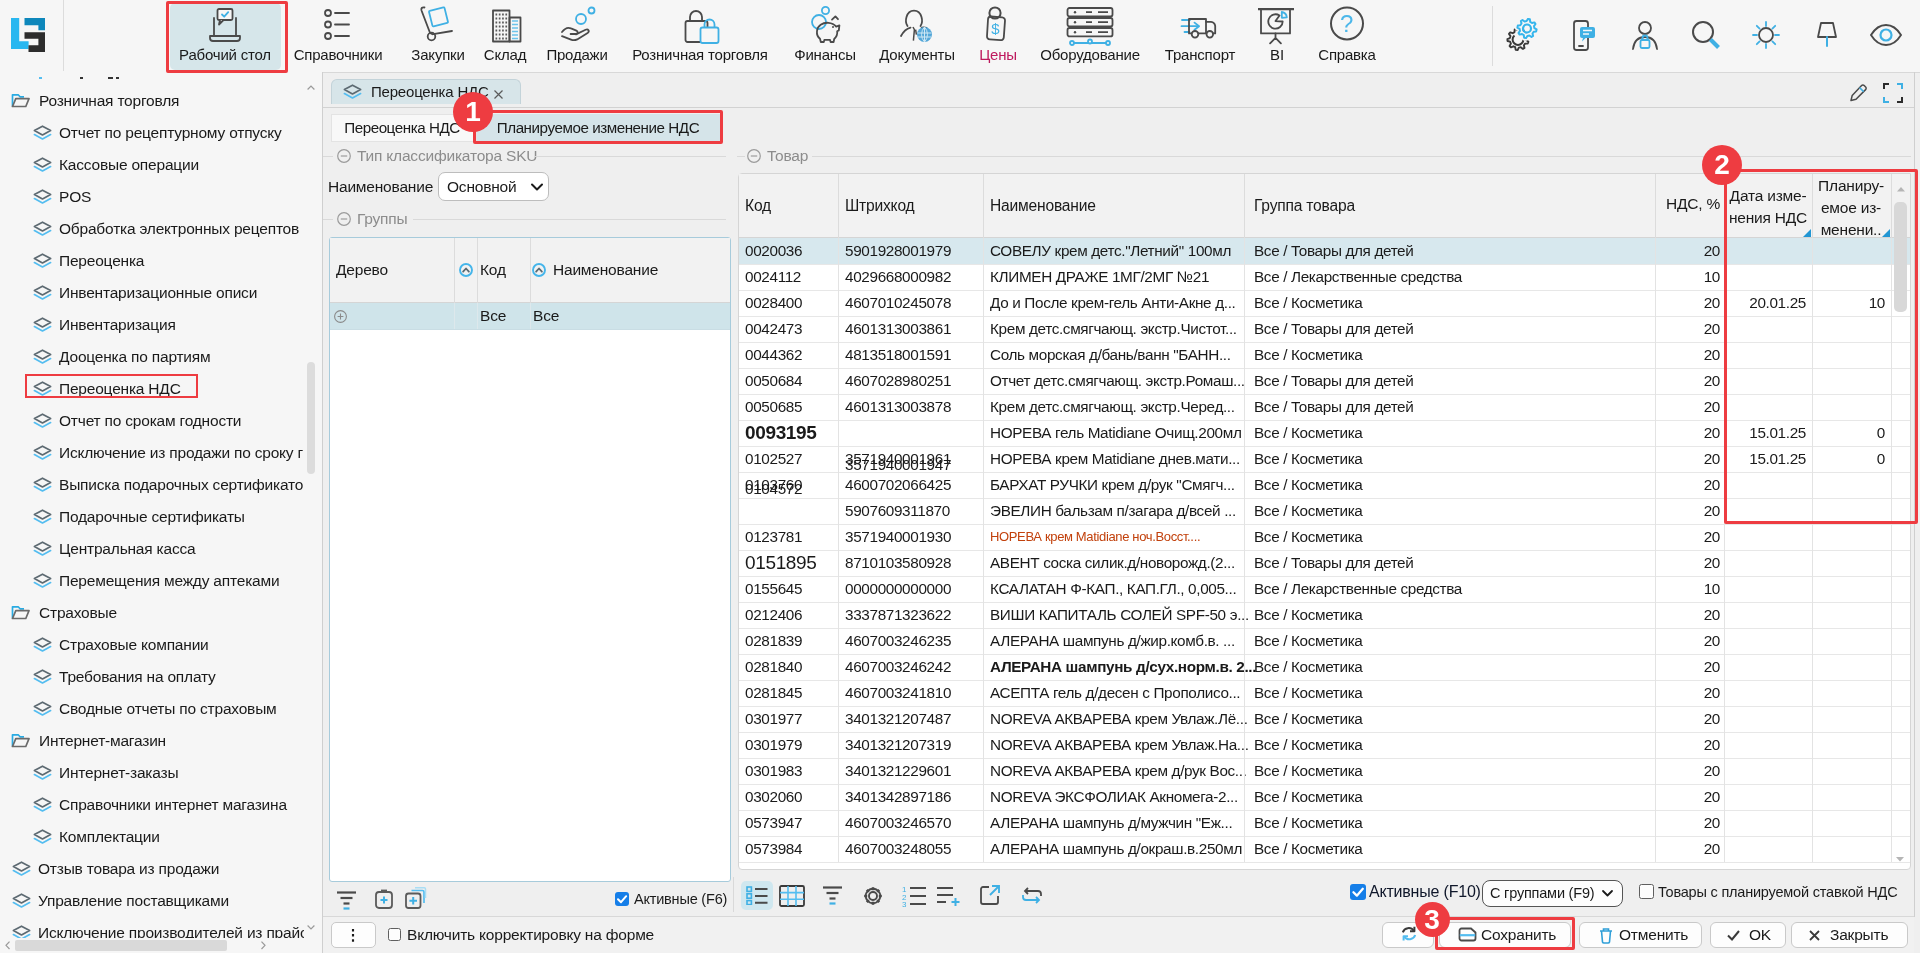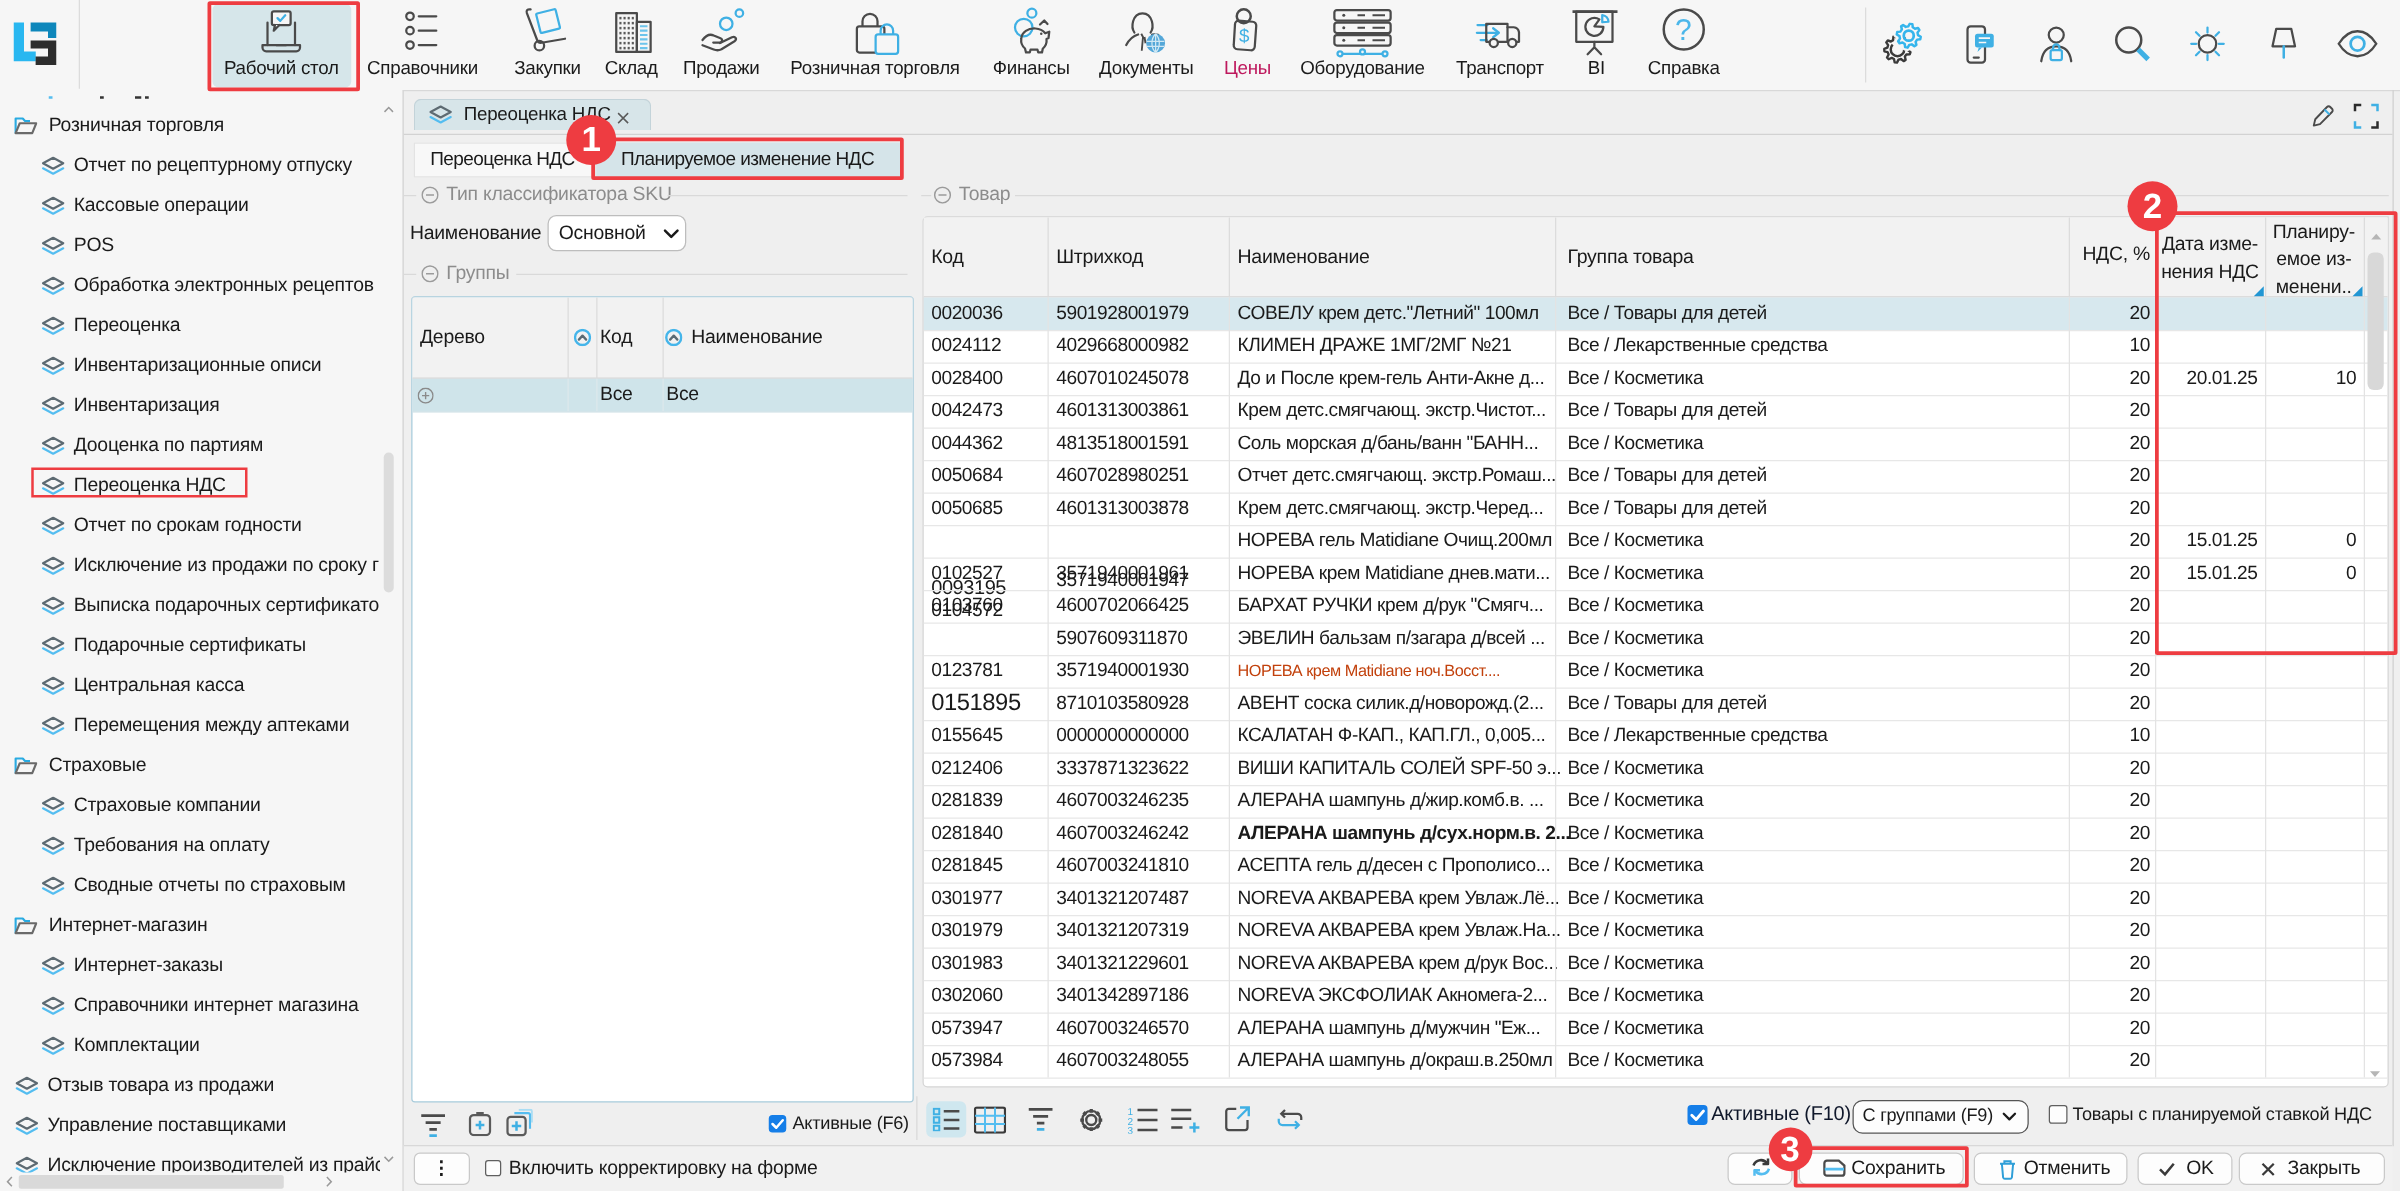--- a/index.html
+++ b/index.html
@@ -503,21 +503,21 @@
 <div style="position:absolute;left:990px;top:371.0px;height:20px;line-height:20px;font-size:15.3px;color:#1a1a1a;font-weight:400;letter-spacing:-0.35px;white-space:nowrap;">Отчет детс.смягчающ. экстр.Ромаш...</div>
 <div style="position:absolute;left:1254px;top:371.0px;height:20px;line-height:20px;font-size:15.3px;color:#1a1a1a;font-weight:400;letter-spacing:-0.35px;white-space:nowrap;">Все / Товары для детей</div>
 <div style="position:absolute;left:1647px;top:371.0px;height:20px;line-height:20px;font-size:15.3px;color:#1a1a1a;font-weight:400;letter-spacing:-0.35px;white-space:nowrap;width:73px;text-align:right;left:1647px">20</div>
 <div style="position:absolute;left:739px;top:420px;width:1171px;height:1px;background:#e7e7e7"></div>
 <div style="position:absolute;left:745px;top:397.0px;height:20px;line-height:20px;font-size:15.3px;color:#1a1a1a;font-weight:400;letter-spacing:-0.35px;white-space:nowrap;">0050685</div>
 <div style="position:absolute;left:845px;top:397.0px;height:20px;line-height:20px;font-size:15.3px;color:#1a1a1a;font-weight:400;letter-spacing:-0.35px;white-space:nowrap;">4601313003878</div>
 <div style="position:absolute;left:990px;top:397.0px;height:20px;line-height:20px;font-size:15.3px;color:#1a1a1a;font-weight:400;letter-spacing:-0.35px;white-space:nowrap;">Крем детс.смягчающ. экстр.Черед...</div>
 <div style="position:absolute;left:1254px;top:397.0px;height:20px;line-height:20px;font-size:15.3px;color:#1a1a1a;font-weight:400;letter-spacing:-0.35px;white-space:nowrap;">Все / Товары для детей</div>
 <div style="position:absolute;left:1647px;top:397.0px;height:20px;line-height:20px;font-size:15.3px;color:#1a1a1a;font-weight:400;letter-spacing:-0.35px;white-space:nowrap;width:73px;text-align:right;left:1647px">20</div>
 <div style="position:absolute;left:739px;top:446px;width:1171px;height:1px;background:#e7e7e7"></div>
-<div style="position:absolute;left:745px;top:423.0px;height:20px;line-height:20px;font-size:16px;color:#1a1a1a;font-weight:400;letter-spacing:-0.35px;white-space:nowrap;margin-top:38px;">0093195</div>
+<div style="position:absolute;left:745px;top:423.0px;height:20px;line-height:20px;font-size:19px;color:#1a1a1a;font-weight:700;letter-spacing:-0.35px;white-space:nowrap;">0093195</div>
 <div style="position:absolute;left:845px;top:423.0px;height:20px;line-height:20px;font-size:15.3px;color:#1a1a1a;font-weight:400;letter-spacing:-0.35px;white-space:nowrap;margin-top:32px;">3571940001947</div>
 <div style="position:absolute;left:990px;top:423.0px;height:20px;line-height:20px;font-size:15.3px;color:#1a1a1a;font-weight:400;letter-spacing:-0.35px;white-space:nowrap;">НОРЕВА гель Matidiane Очищ.200мл</div>
 <div style="position:absolute;left:1254px;top:423.0px;height:20px;line-height:20px;font-size:15.3px;color:#1a1a1a;font-weight:400;letter-spacing:-0.35px;white-space:nowrap;">Все / Косметика</div>
 <div style="position:absolute;left:1647px;top:423.0px;height:20px;line-height:20px;font-size:15.3px;color:#1a1a1a;font-weight:400;letter-spacing:-0.35px;white-space:nowrap;width:73px;text-align:right;left:1647px">20</div>
 <div style="position:absolute;left:1728px;top:423.0px;height:20px;line-height:20px;font-size:15.3px;color:#1a1a1a;font-weight:400;letter-spacing:-0.35px;white-space:nowrap;width:78px;text-align:right;left:1728px">15.01.25</div>
 <div style="position:absolute;left:1812px;top:423.0px;height:20px;line-height:20px;font-size:15.3px;color:#1a1a1a;font-weight:400;letter-spacing:-0.35px;white-space:nowrap;width:73px;text-align:right;left:1812px">0</div>
 <div style="position:absolute;left:739px;top:472px;width:1171px;height:1px;background:#e7e7e7"></div>
 <div style="position:absolute;left:745px;top:449.0px;height:20px;line-height:20px;font-size:15.3px;color:#1a1a1a;font-weight:400;letter-spacing:-0.35px;white-space:nowrap;">0102527</div>
 <div style="position:absolute;left:845px;top:449.0px;height:20px;line-height:20px;font-size:15.3px;color:#1a1a1a;font-weight:400;letter-spacing:-0.35px;white-space:nowrap;">3571940001961</div>
 <div style="position:absolute;left:990px;top:449.0px;height:20px;line-height:20px;font-size:15.3px;color:#1a1a1a;font-weight:400;letter-spacing:-0.35px;white-space:nowrap;">НОРЕВА крем Matidiane днев.мати...</div>

